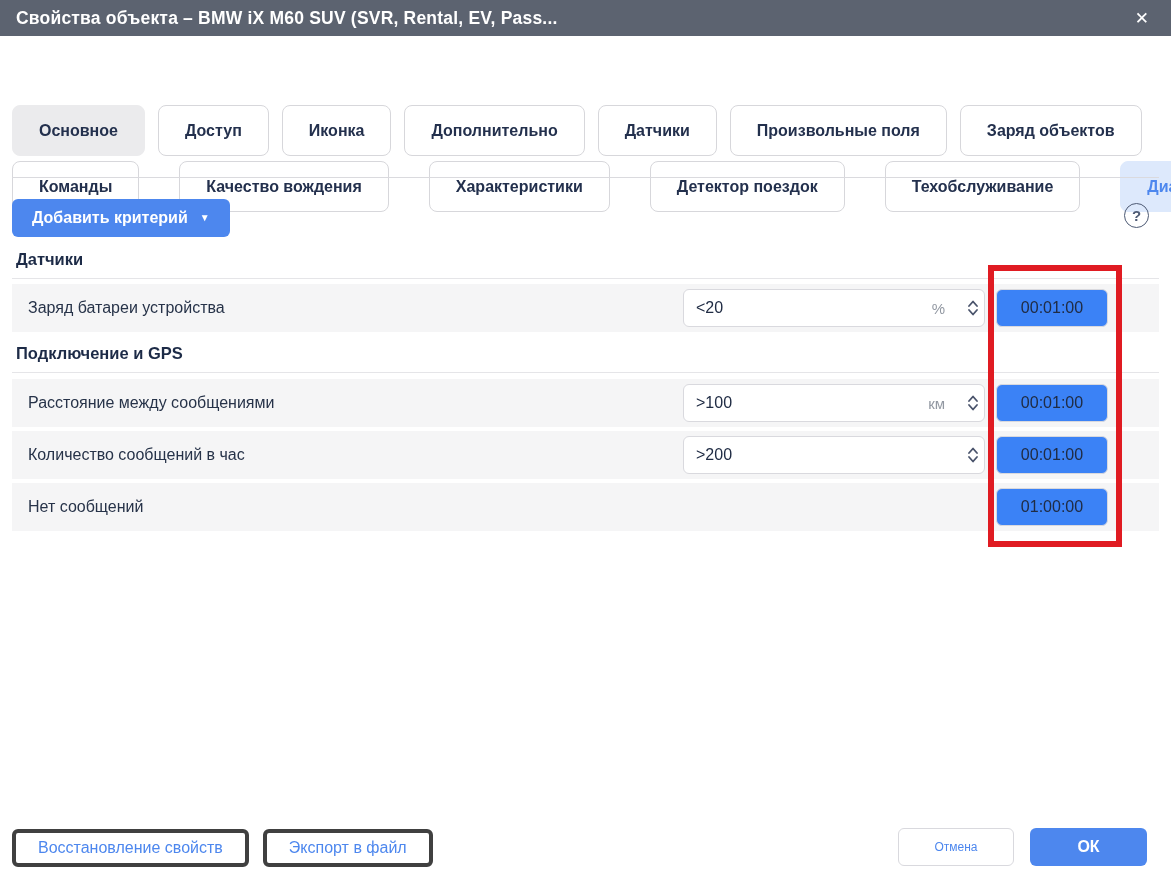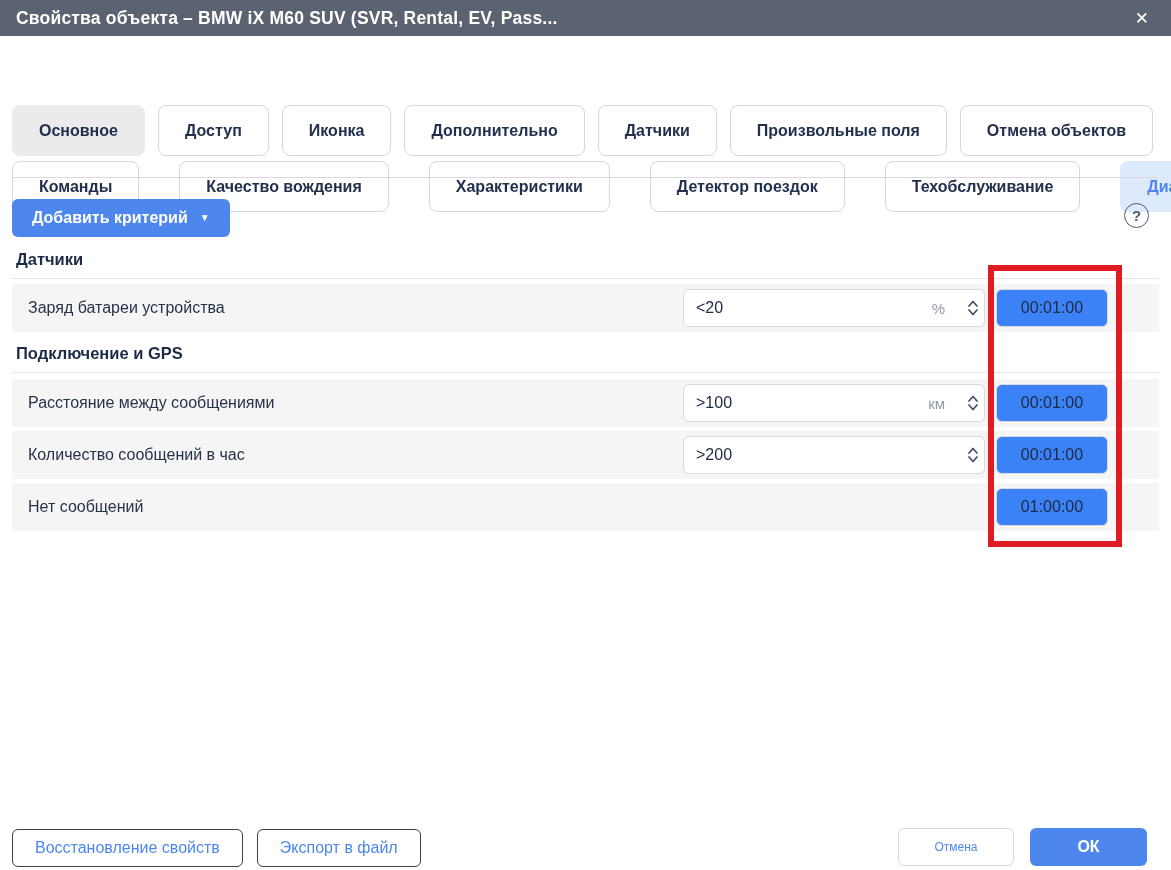--- a/index.html
+++ b/index.html
@@ -69,21 +69,21 @@
   .time-box input { width:100%; height:100%; border:none; outline:none; background:transparent;
                     text-align:center; font-family:inherit; font-size:16px; color:#202c44; }
 
   
   .annotation { position:absolute; left:988px; top:265px; width:134px; height:282px;
                 border:6px solid var(--annotation,#e01b22); pointer-events:none; z-index:10; }
 
   
   .footer-left { position:absolute; left:12px; top:829px; display:flex; gap:14px; }
   .footer-right{ position:absolute; right:24px; top:828px; display:flex; gap:16px; }
-  .btn-ghost { height:38px; background:#fff; border:1px solid #404040; border-radius:6px;
+  .btn-ghost { height:38px; background:#fff; border:4px solid #404040; border-radius:6px;
                color:var(--accent,#4d87ee); font-family:inherit; font-size:16px;
                padding:0 22px; cursor:pointer; }
   .btn-cancel { height:38px; min-width:116px; background:#fff; border:1px solid #d9d9de;
                 border-radius:6px; color:var(--accent,#4d87ee); font-family:inherit;
                 font-size:12px; cursor:pointer; }
   .btn-ok { height:38px; min-width:117px; background:var(--accent,#4d87ee); border:none;
             border-radius:6px; color:#fff; font-family:inherit; font-size:16px;
             font-weight:bold; cursor:pointer; }
 </style>
 </head>
@@ -96,21 +96,21 @@
     <span class="close">✕</span>
   </div>
 
   <div class="tabs-row r1">
     <div class="tab tab--gray">Основное</div>
     <div class="tab">Доступ</div>
     <div class="tab">Иконка</div>
     <div class="tab">Дополнительно</div>
     <div class="tab">Датчики</div>
     <div class="tab">Произвольные поля</div>
-    <div class="tab">Отмена объектов</div>
+    <div class="tab">Заряд объектов</div>
   </div>
 
   <div class="tabs-row r2">
     <div class="tab">Команды</div>
     <div class="tab">Качество вождения</div>
     <div class="tab">Характеристики</div>
     <div class="tab">Детектор поездок</div>
     <div class="tab">Техобслуживание</div>
     <div class="tab tab--active">Диагностика</div>
   </div>

